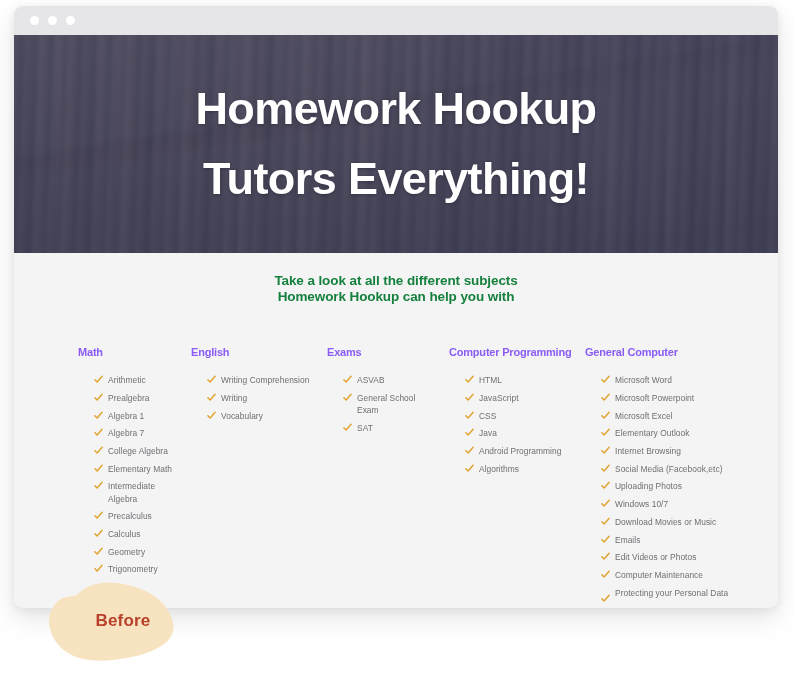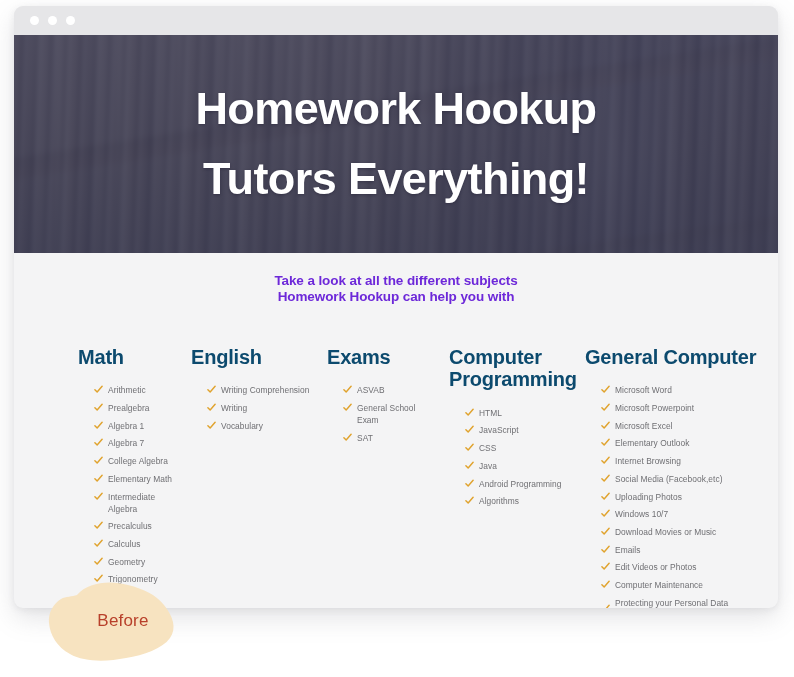--- a/index.html
+++ b/index.html
@@ -131,21 +131,21 @@
     text-shadow: 0 1px 3px rgba(20,18,36,0.35);
     white-space: nowrap;
   }
 
   
   .subtitle-wrap {
     text-align: center;
     padding-top: 20px;
   }
   .subtitle-line {
-    color: #6d28d9;
+    color: #15803d;
     font-weight: bold;
     font-size: 13.5px;
     line-height: 1.18;
     letter-spacing: -0.1px;
   }
 
   
   .columns {
     position: absolute;
     left: 64px;
@@ -155,23 +155,23 @@
     align-items: flex-start;
   }
   .col { box-sizing: border-box; }
   .col-math        { width: 113px; }
   .col-english     { width: 136px; }
   .col-exams       { width: 122px; }
   .col-progamming  { width: 136px; }
   .col-general     { width: 180px; }
 
   .col-title {
-    color: #0c4a6e;
+    color: #8b5cf6;
     font-weight: bold;
-    font-size: 20px;
+    font-size: 11px;
     line-height: 1.12;
     margin: 0 0 13px 0;
     letter-spacing: -0.2px;
   }
   .col-title.two-line { margin-bottom: 16px; }
 
   .subject-list {
     list-style: none;
     margin: 16px;
     padding: 0;
@@ -215,21 +215,21 @@
     left: 0;
     top: 0;
     width: 150px;
     height: 86px;
     display: flex;
     align-items: center;
     justify-content: center;
     padding-left: 8px;
     box-sizing: border-box;
     color: #b8402a;
-    font-weight: normal;
+    font-weight: bold;
     font-size: 17px;
     letter-spacing: 0.2px;
   }
 </style>
 </head>
 <body>
 
 <div id="stage">
 
   <div class="browser-window">

